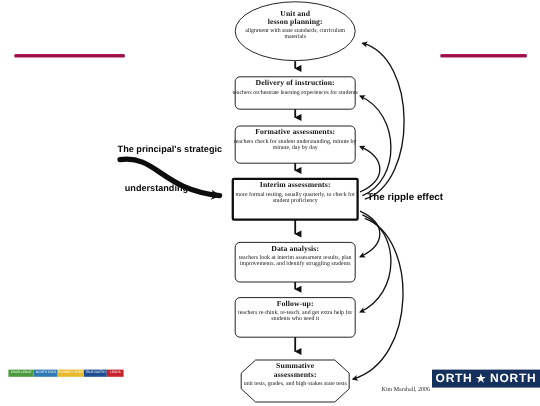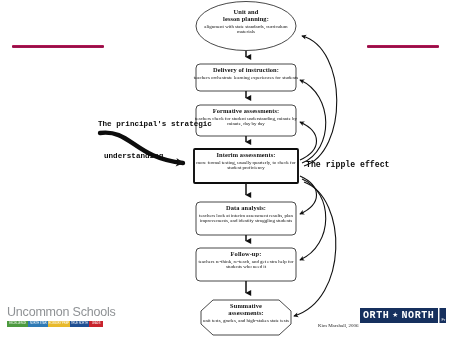--- a/index.html
+++ b/index.html
@@ -57,21 +57,21 @@
   #n-deliv { left: 190px; top: 67px;  width: 112px; }
   #n-form  { left: 190px; top: 108px; width: 112px; }
   #n-inter { left: 190px; top: 152px; width: 112px; }
   #n-data  { left: 190px; top: 205px; width: 112px; }
   #n-foll  { left: 190px; top: 251px; width: 112px; }
   #n-summ  { left: 199px; top: 303px; width: 94px; }
 
   
   .annot {
     position: absolute;
-    font-family: Liberation Mono, monospace;
+    font-family: Liberation Sans, sans-serif;
     font-weight: bold;
     color: #0a0a0a;
     white-space: nowrap;
   }
   #a-princ1 { left: 98px;  top: 120px; font-size: 7.6px; }
   #a-princ2 { left: 104px; top: 152px; font-size: 7.6px; }
   #a-ripple { left: 306px; top: 160px; font-size: 8.2px; text-align: right; }
 
   #credit {
     position: absolute;
@@ -120,21 +120,21 @@
     position: absolute;
     left: 360px;
     top: 308px;
     height: 15px;
     display: flex;
     align-items: stretch;
   }
   #northstar .plate {
     background: #16305e;
     color: #ffffff;
-    font-family: Liberation Mono, monospace;
+    font-family: Liberation Sans, sans-serif;
     font-weight: bold;
     font-size: 10px;
     letter-spacing: 0.6px;
     padding: 0 4px 0 3px;
     display: flex;
     align-items: center;
     gap: 3px;
     line-height: 1;
   }
   #northstar .star { font-size: 9px; line-height: 1; }
@@ -240,21 +240,20 @@
     <span class="d">unit tests, grades, and high-stakes state tests</span>
   </div>
 
   <div class="annot" id="a-princ1">The principal's strategic</div>
   <div class="annot" id="a-princ2">understanding</div>
   <div class="annot" id="a-ripple">The ripple effect</div>
 
   <div id="credit">Kim Marshall, 2006</div>
 
   <div id="uncommon">
-    <div class="word">Uncommon Schools</div>
     <div class="bar">
       <span style="background:#4c9a3f;flex:1.25">EXCELLENCE</span>
       <span style="background:#2f7ab5;flex:1.15">NORTH STAR</span>
       <span style="background:#e8b92b;flex:1.25">ROXBURY PREP</span>
       <span style="background:#1f4f93;flex:1.15">TRUE NORTH</span>
       <span style="background:#c8232c;flex:0.80">LEADS</span>
     </div>
   </div>
 
   <div id="northstar">

